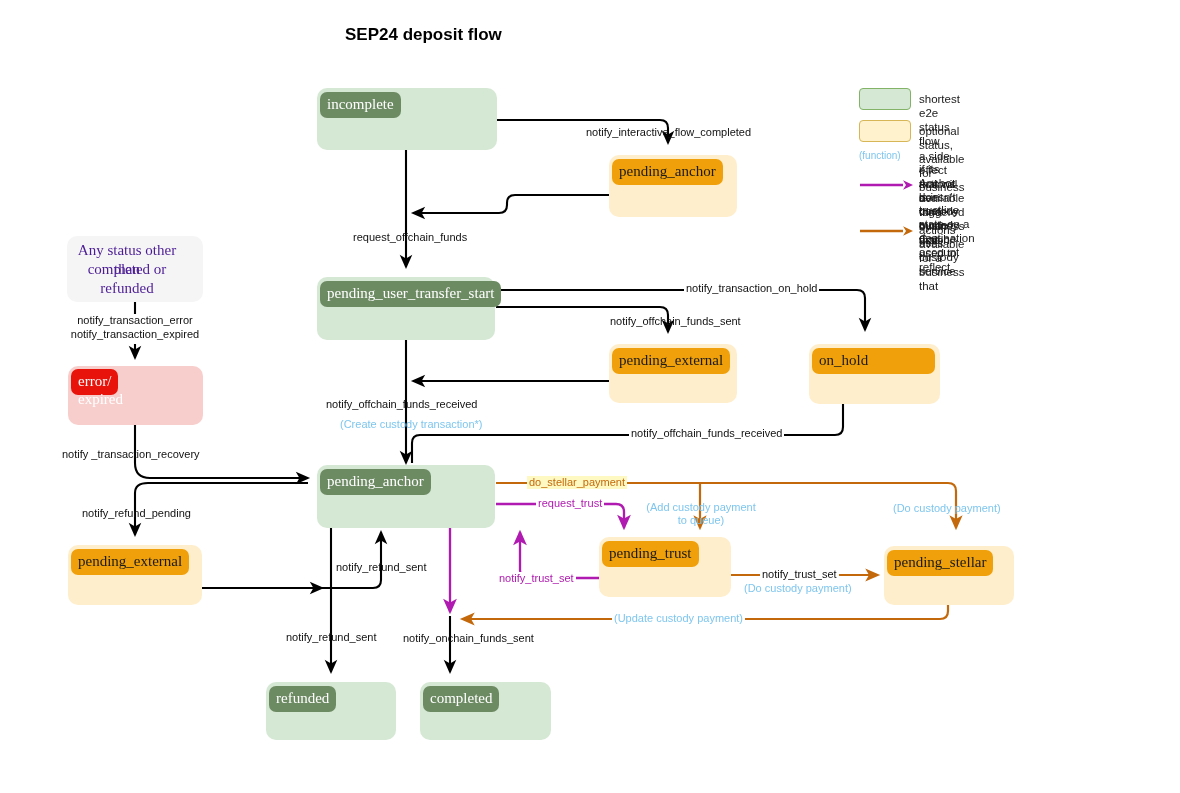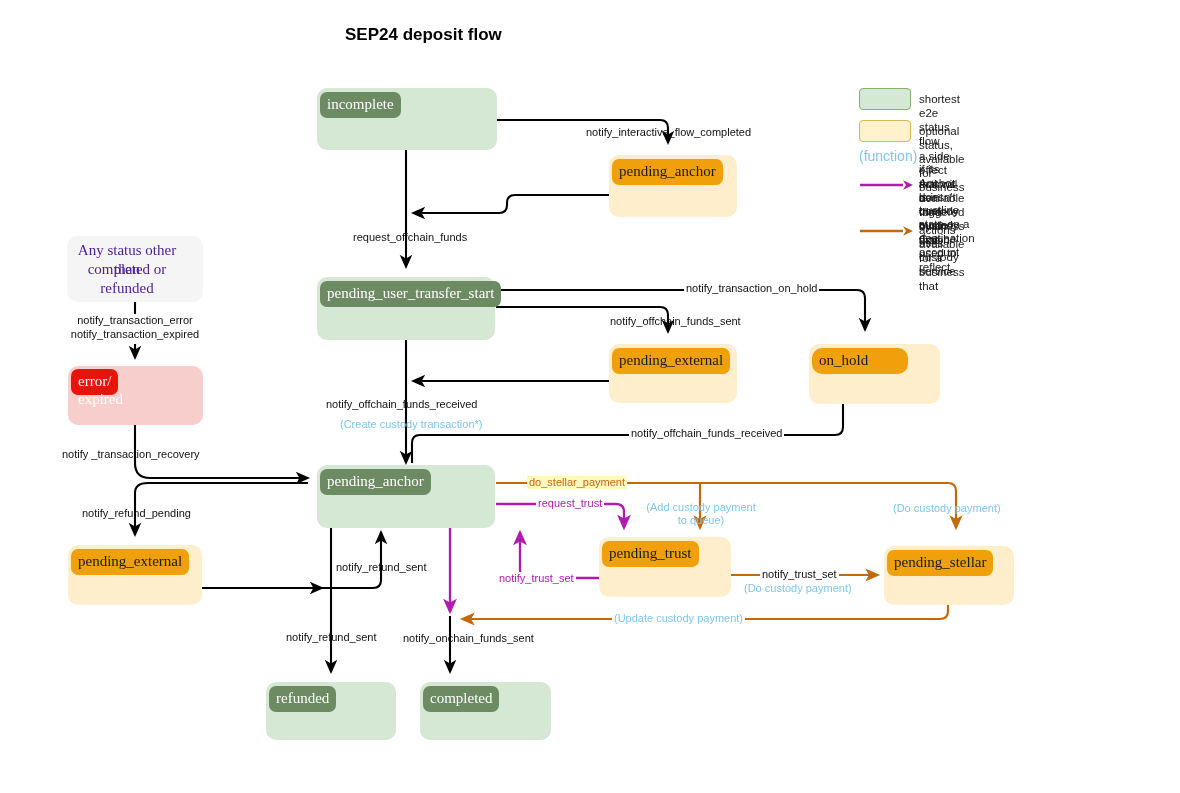--- a/index.html
+++ b/index.html
@@ -56,21 +56,21 @@
   #legend{position:absolute;left:859px;top:88px;width:320px;}
   .lgrow{position:absolute;}
   .swatch{position:absolute;width:52px;height:22px;border-radius:4px;box-sizing:border-box;}
   .swatch.green{background:#d5e8d4;border:1.4px solid #82b366;}
   .swatch.yellow{background:#fff2cc;border:1.4px solid #d6b656;}
   .ltext{
     position:absolute;font-size:11.5px;line-height:14px;color:#1a1a1a;
     font-family:"Liberation Sans", sans-serif;
   }
   .lfunc{
-    position:absolute;font-size:14px;line-height:14px;color:#7ec6ef;
+    position:absolute;font-size:10px;line-height:14px;color:#7ec6ef;
     font-family:"Liberation Sans", sans-serif;white-space:nowrap;
   }
 </style>
 </head>
 <body>
 
 <div id="canvas">
 
   <div id="title">SEP24 deposit flow</div>
 
@@ -156,21 +156,21 @@
 
   <div class="node green" style="left:317px;top:277px;width:178px;height:63px;">
     <div class="lbl darkgreen" style="left:3px;top:4px;">pending_user_transfer_start</div>
   </div>
 
   <div class="node yellow" style="left:609px;top:344px;width:128px;height:59px;">
     <div class="lbl orange" style="left:3px;top:4px;">pending_external</div>
   </div>
 
   <div class="node yellow" style="left:809px;top:344px;width:131px;height:60px;">
-    <div class="lbl orange" style="left:3px;top:4px;width:96px;border-radius:10px;">on_hold</div>
+    <div class="lbl orange" style="left:3px;top:4px;width:123px;">on_hold</div>
   </div>
 
   <div class="node green" style="left:317px;top:465px;width:178px;height:63px;">
     <div class="lbl darkgreen" style="left:3px;top:4px;">pending_anchor</div>
   </div>
 
   <div class="node yellow" style="left:68px;top:545px;width:134px;height:60px;">
     <div class="lbl orange" style="left:3px;top:4px;">pending_external</div>
   </div>
 

